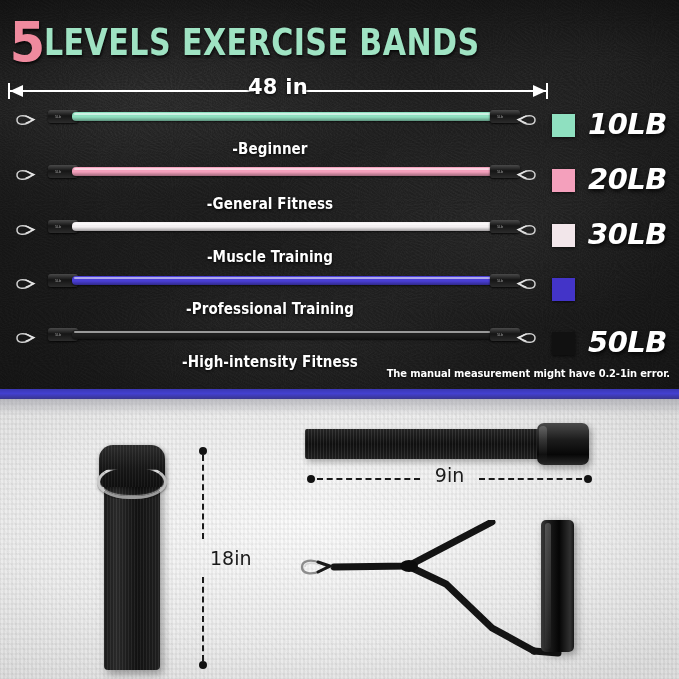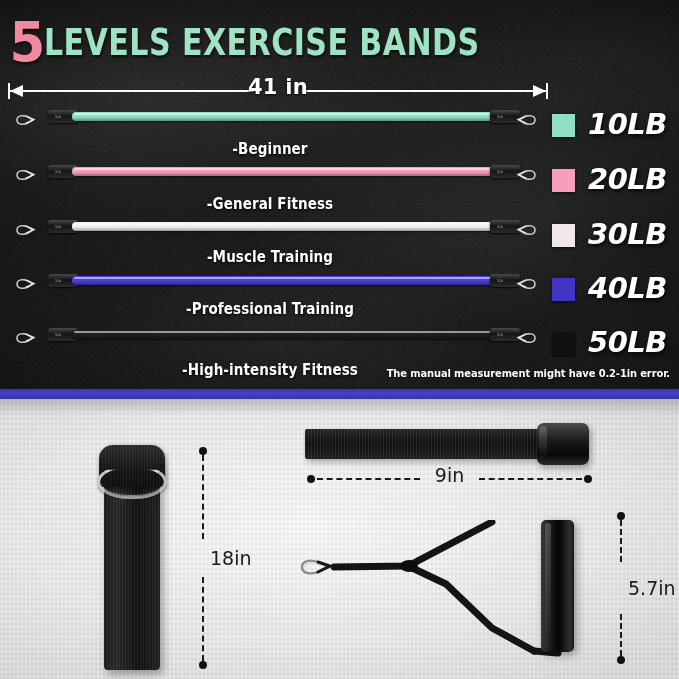--- a/index.html
+++ b/index.html
@@ -277,21 +277,21 @@
       <span id="title-rest" style="color: rgb(159, 227, 195);">LEVELS EXERCISE BANDS</span>
     </div>
 
     <div id="dim-48">
       <div class="tick l"></div>
       <div class="tick r"></div>
       <div class="rule l"></div>
       <div class="rule r"></div>
       <div class="arw l"></div>
       <div class="arw r"></div>
-      <div class="lbl">41 in</div>
+      <div class="lbl">48 in</div>
     </div>
 
     <div id="bands-host">
         <div class="band-row" style="top: 112px;">
           <div class="clip l" style="top: 0px;">
             <svg width="22" height="16" viewBox="0 0 22 16">
               <path d="M3 8 C3 3.5, 9 2.5, 14 5 L19 8 L14 11 C9 13.5, 3 12.5, 3 8 Z" fill="none" stroke="#cfcfcf" stroke-width="1.5"></path>
               <path d="M12 4 L20 7.5 L12 11" fill="none" stroke="#e8e8e8" stroke-width="1.3" stroke-linecap="round"></path>
             </svg>
           </div>
@@ -374,21 +374,20 @@
           <div class="sleeve r" style="top: -2px;">
             <span class="mini">5Lb</span>
           </div>
           <div class="clip r" style="top: 0px;">
             <svg width="22" height="16" viewBox="0 0 22 16">
               <path d="M19 8 C19 3.5, 13 2.5, 8 5 L3 8 L8 11 C13 13.5, 19 12.5, 19 8 Z" fill="none" stroke="#cfcfcf" stroke-width="1.5"></path>
               <path d="M10 4 L2 7.5 L10 11" fill="none" stroke="#e8e8e8" stroke-width="1.3" stroke-linecap="round"></path>
             </svg>
           </div>
           <div class="swatch" style="background: rgb(67, 52, 200); top: 2px;"></div>
-          <div class="lb-label" style="top: -5px;">40LB</div>
         </div>
         <div class="band-desc" style="top: 300px;">-Professional  Training</div>
         <div class="band-row" style="top: 330px;">
           <div class="clip l" style="top: 0px;">
             <svg width="22" height="16" viewBox="0 0 22 16">
               <path d="M3 8 C3 3.5, 9 2.5, 14 5 L19 8 L14 11 C9 13.5, 3 12.5, 3 8 Z" fill="none" stroke="#cfcfcf" stroke-width="1.5"></path>
               <path d="M12 4 L20 7.5 L12 11" fill="none" stroke="#e8e8e8" stroke-width="1.3" stroke-linecap="round"></path>
             </svg>
           </div>
           <div class="sleeve l" style="top: -2px;">
@@ -400,21 +399,21 @@
           </div>
           <div class="clip r" style="top: 0px;">
             <svg width="22" height="16" viewBox="0 0 22 16">
               <path d="M19 8 C19 3.5, 13 2.5, 8 5 L3 8 L8 11 C13 13.5, 19 12.5, 19 8 Z" fill="none" stroke="#cfcfcf" stroke-width="1.5"></path>
               <path d="M10 4 L2 7.5 L10 11" fill="none" stroke="#e8e8e8" stroke-width="1.3" stroke-linecap="round"></path>
             </svg>
           </div>
           <div class="swatch" style="background: rgb(17, 17, 17); top: 2px;"></div>
           <div class="lb-label" style="top: -5px;">50LB</div>
         </div>
-        <div class="band-desc" style="top: 361px;">-High-intensity Fitness</div>
+        <div class="band-desc" style="top: 353px;">-High-intensity Fitness</div>
       </div>
 
     <div id="disclaimer">The manual measurement might have 0.2-1in error.</div>
   </div>
 
   <div id="divider" style="background: linear-gradient(rgb(58, 55, 180) 0%, rgb(67, 64, 207) 45%, rgb(57, 54, 143) 100%);"></div>
 
   <div id="bottom-panel">
     <div class="weave"></div>
     <div class="topshade"></div>
@@ -458,21 +457,14 @@
     <div class="clipmetal">
       <svg width="40" height="22" viewBox="0 0 40 22">
         <path d="M6 11 C6 4, 16 3, 24 7 L33 11 L24 15 C16 19, 6 18, 6 11 Z" fill="none" stroke="#8c8c8c" stroke-width="2.4"></path>
         <path d="M9 11 C9 6.5, 17 6, 24 9" fill="none" stroke="#d6d6d6" stroke-width="1.6"></path>
         <path d="M22 6 L34 10 L22 16" fill="none" stroke="#1a1a1a" stroke-width="3" stroke-linecap="round"></path>
       </svg>
     </div>
   </div>
 
 
-  <div class="dim-v" style="left:614px; top:512px; height:152px;">
-    <div class="dot t"></div>
-    <div class="dot b"></div>
-    <div class="seg" style="top:8px; height:42px;"></div>
-    <div class="seg" style="bottom:8px; height:42px;"></div>
-    <div class="lbl">5.7in</div>
-  </div>
 
 </div>
 
 </body></html>

